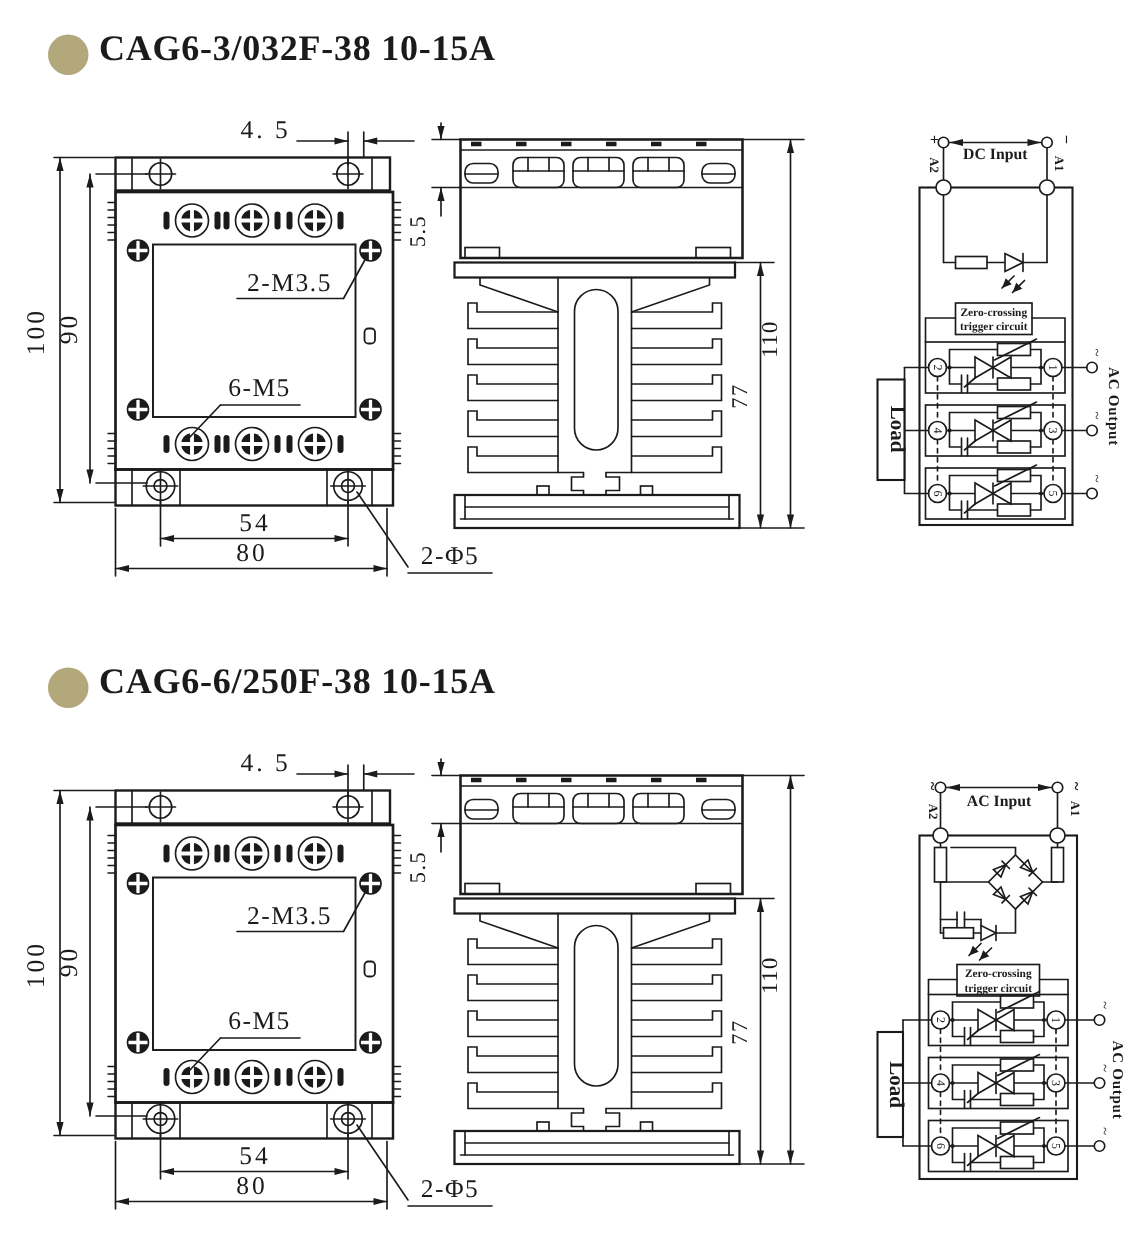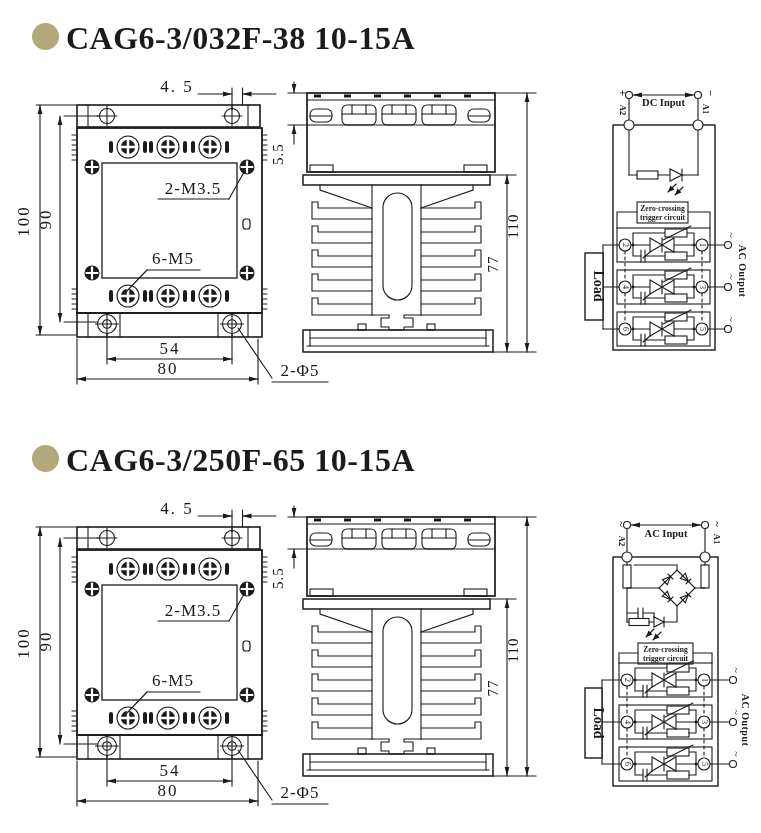--- a/index.html
+++ b/index.html
@@ -1,20 +1,20 @@
 <!DOCTYPE html>
 <html><head>
 <meta charset="utf-8">
 <style>
   html,body{margin:0;padding:0;background:#fff;}
   #canvas{position:relative;width:761px;height:833px;background:#fff;overflow:hidden;
           font-family:"Liberation Serif",serif;color:#1b1b1b;}
   .sec-header{position:absolute;left:0;top:0;width:761px;height:56px;}
   .bullet{position:absolute;width:27px;height:27px;border-radius:50%;}
-  .sec-title{position:absolute;left:66px;top:0;font-size:32px;font-weight:bold;
+  .sec-title{position:absolute;left:66px;top:0;font-size:24px;font-weight:bold;
              letter-spacing:0.5px;white-space:nowrap;}
   svg{position:absolute;overflow:visible;}
   svg text{stroke:none;fill:#1b1b1b;font-family:"Liberation Serif",serif;}
   .dimtxt{font-size:17px;letter-spacing:2px;}
   .dimtxt-sm{font-size:15px;letter-spacing:1px;}
   .lbltxt{font-size:17px;letter-spacing:1px;}
   .ctxt{font-weight:bold;}
   .stroked{stroke:#1b1b1b;fill:none;stroke-width:1.1;stroke-linecap:round;}
 </style>
 </head>
@@ -381,21 +381,21 @@
     <text font-size="8" transform="rotate(90 152 249)" x="152" y="249" text-anchor="middle" dominant-baseline="central">5</text>
     <text font-size="10" transform="rotate(90 178 155)" x="178" y="155" text-anchor="middle">~</text>
     <text font-size="10" transform="rotate(90 178 197)" x="178" y="197" text-anchor="middle">~</text>
     <text font-size="10" transform="rotate(90 178 239)" x="178" y="239" text-anchor="middle">~</text>
     <text class="ctxt" font-size="10" letter-spacing="0.5" transform="rotate(90 189 191)" x="189" y="191" text-anchor="middle">AC Output</text>
   </g>
 </svg>
 
 <div class="sec-header" style="top:442px">
   <div class="bullet" style="left: 32px; top: 3px; background: rgb(179, 168, 124);"></div>
-  <div class="sec-title">CAG6-3/250F-65 10-15A</div>
+  <div class="sec-title">CAG6-6/250F-38 10-15A</div>
 </div>
 
 <svg style="left:20px;top:500px" width="320" height="320" viewBox="0 0 320 320">
   <use href="#front-view-def"></use>
 </svg>
 
 <svg style="left:272px;top:504px" width="285" height="300" viewBox="0 0 285 300">
   <use href="#side-view-def"></use>
 </svg>
 

